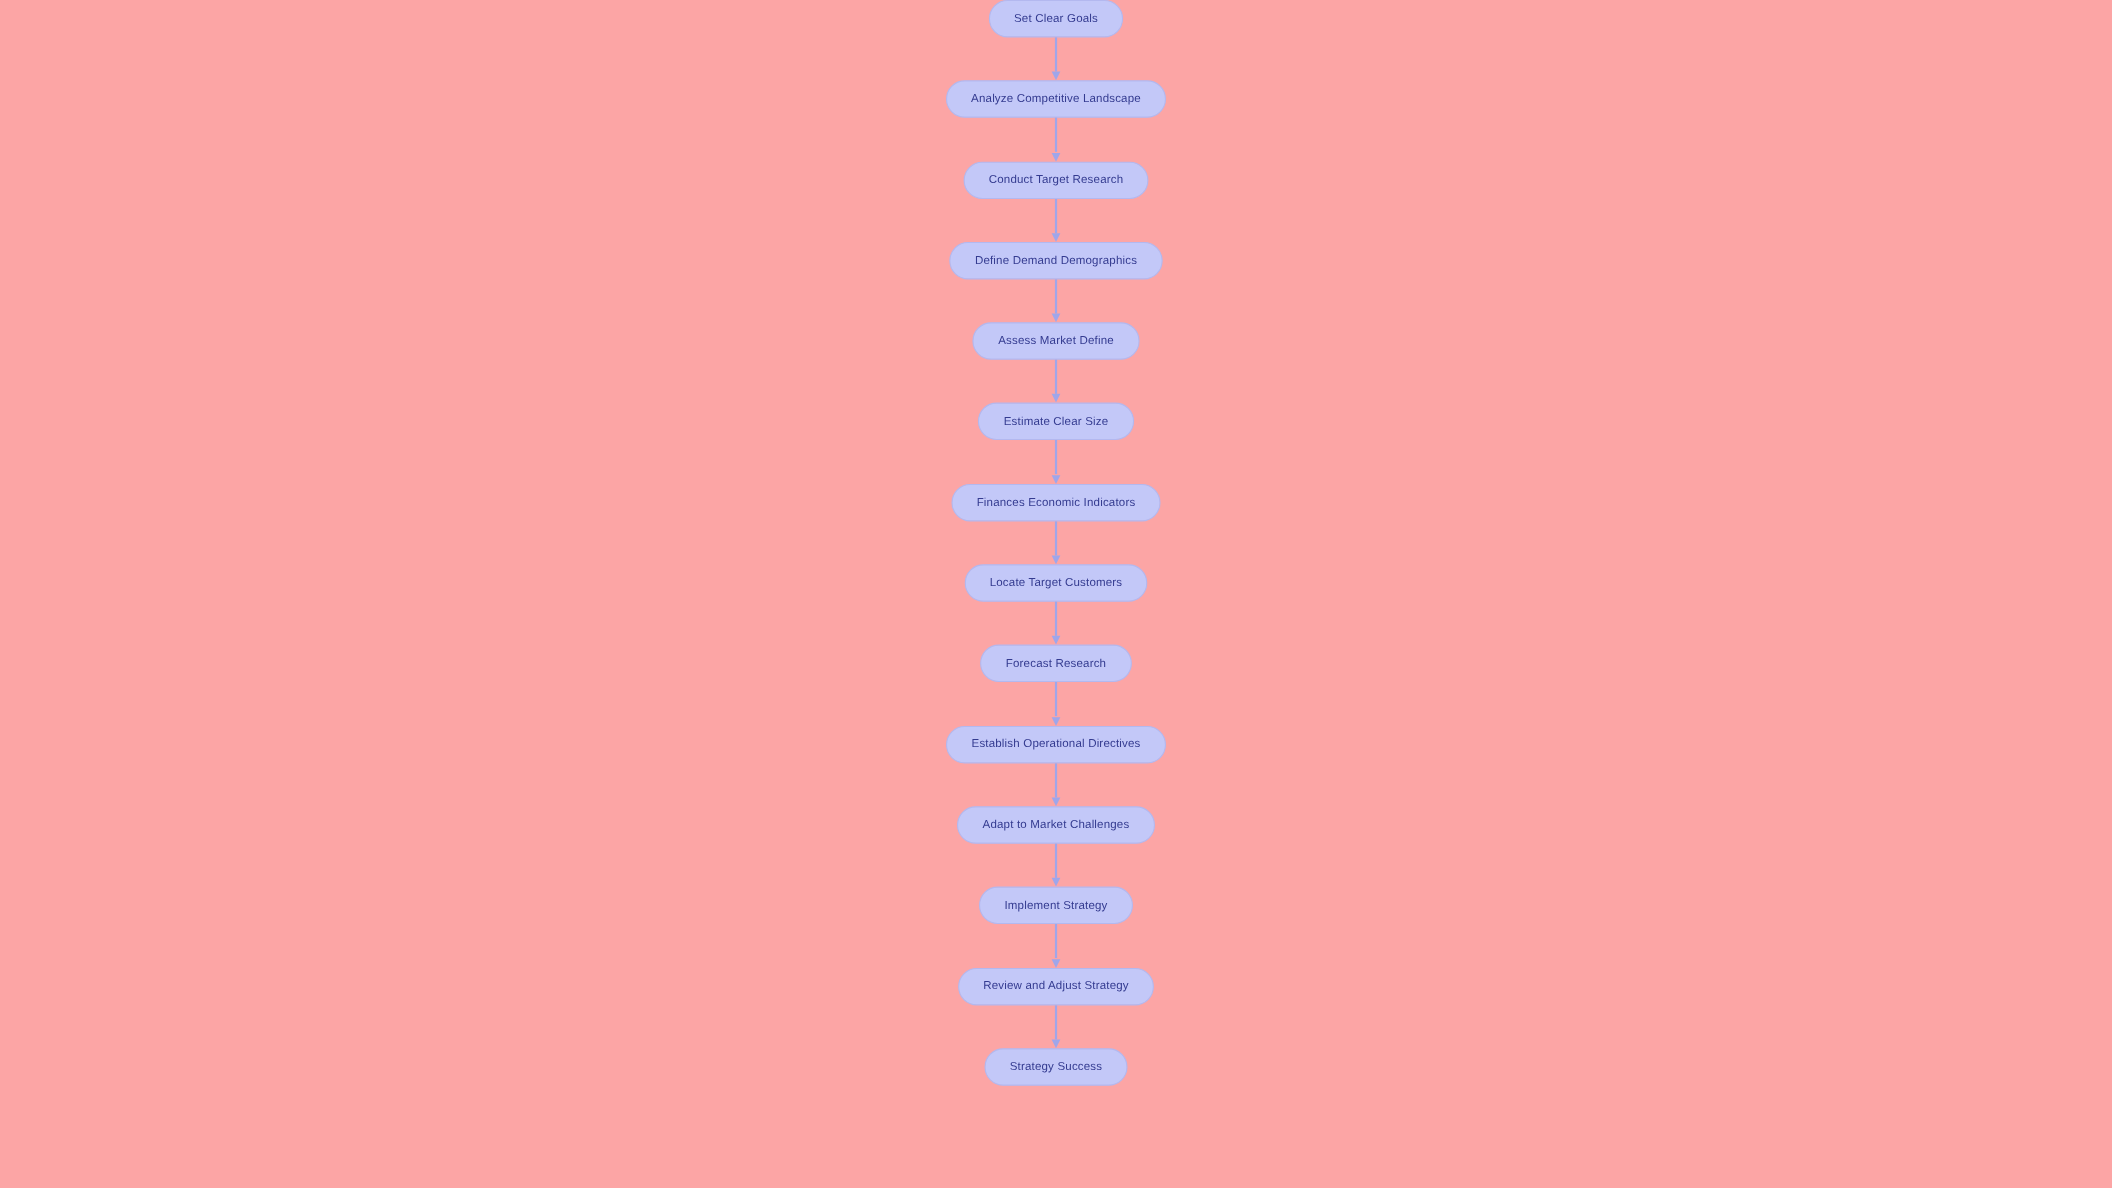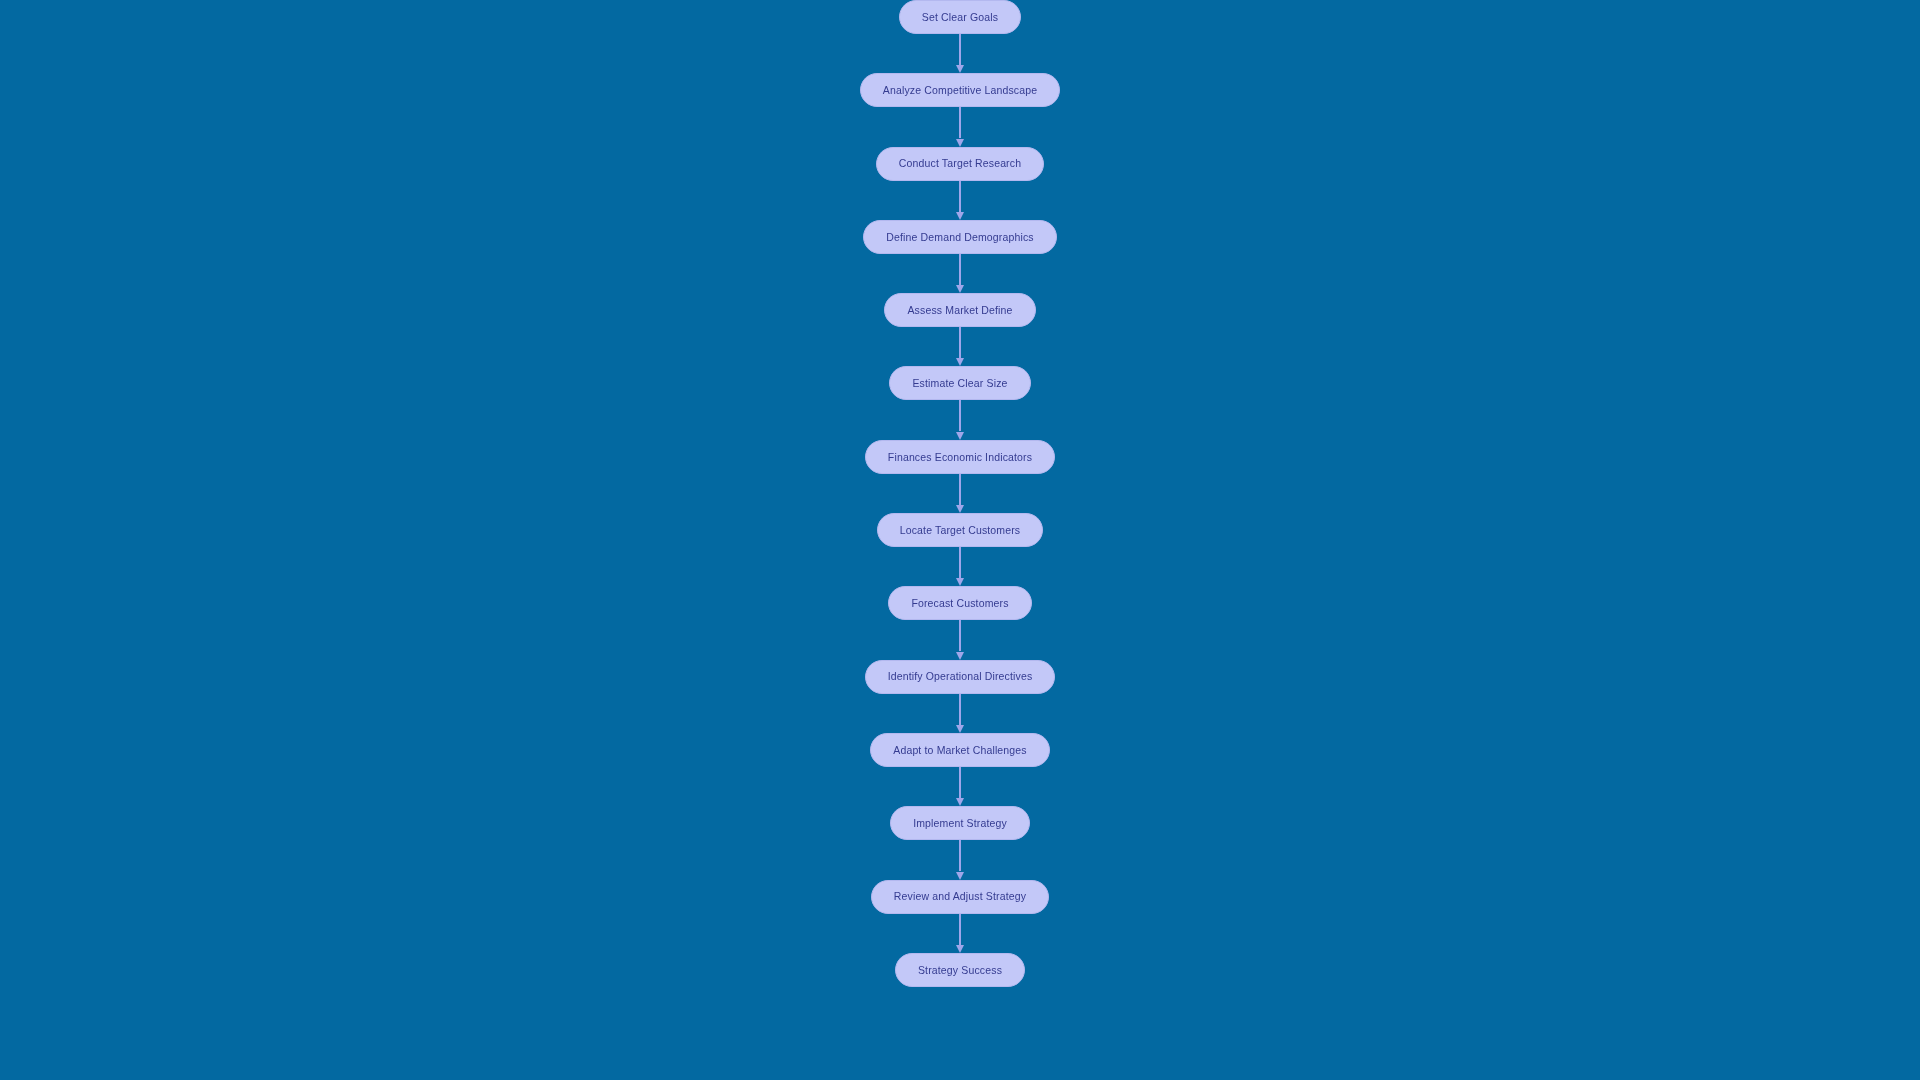--- a/index.html
+++ b/index.html
@@ -11,21 +11,21 @@
     height: 1080px;
     background: #ffffff;
     font-family: "Liberation Sans", sans-serif;
     overflow: hidden;
   }
 
   #flowchart {
     position: relative;
     width: 1920px;
     height: 1080px;
-    background: #0369a1;
+    background: #fca5a5;
   }
 
   .flow-column {
     position: absolute;
     left: 0;
     top: 0;
     width: 1920px;
     height: 1080px;
     display: flex;
     flex-direction: column;
@@ -157,30 +157,30 @@
     <div class="flow-node">
       <span class="flow-node-label">Locate Target Customers</span>
     </div>
 
     <div class="flow-edge">
       <span class="edge-line"></span>
       <span class="edge-arrowhead"></span>
     </div>
 
     <div class="flow-node">
-      <span class="flow-node-label">Forecast Customers</span>
-    </div>
-
-    <div class="flow-edge">
-      <span class="edge-line"></span>
-      <span class="edge-arrowhead"></span>
-    </div>
-
-    <div class="flow-node">
-      <span class="flow-node-label">Identify Operational Directives</span>
+      <span class="flow-node-label">Forecast Research</span>
+    </div>
+
+    <div class="flow-edge">
+      <span class="edge-line"></span>
+      <span class="edge-arrowhead"></span>
+    </div>
+
+    <div class="flow-node">
+      <span class="flow-node-label">Establish Operational Directives</span>
     </div>
 
     <div class="flow-edge">
       <span class="edge-line"></span>
       <span class="edge-arrowhead"></span>
     </div>
 
     <div class="flow-node">
       <span class="flow-node-label">Adapt to Market Challenges</span>
     </div>

